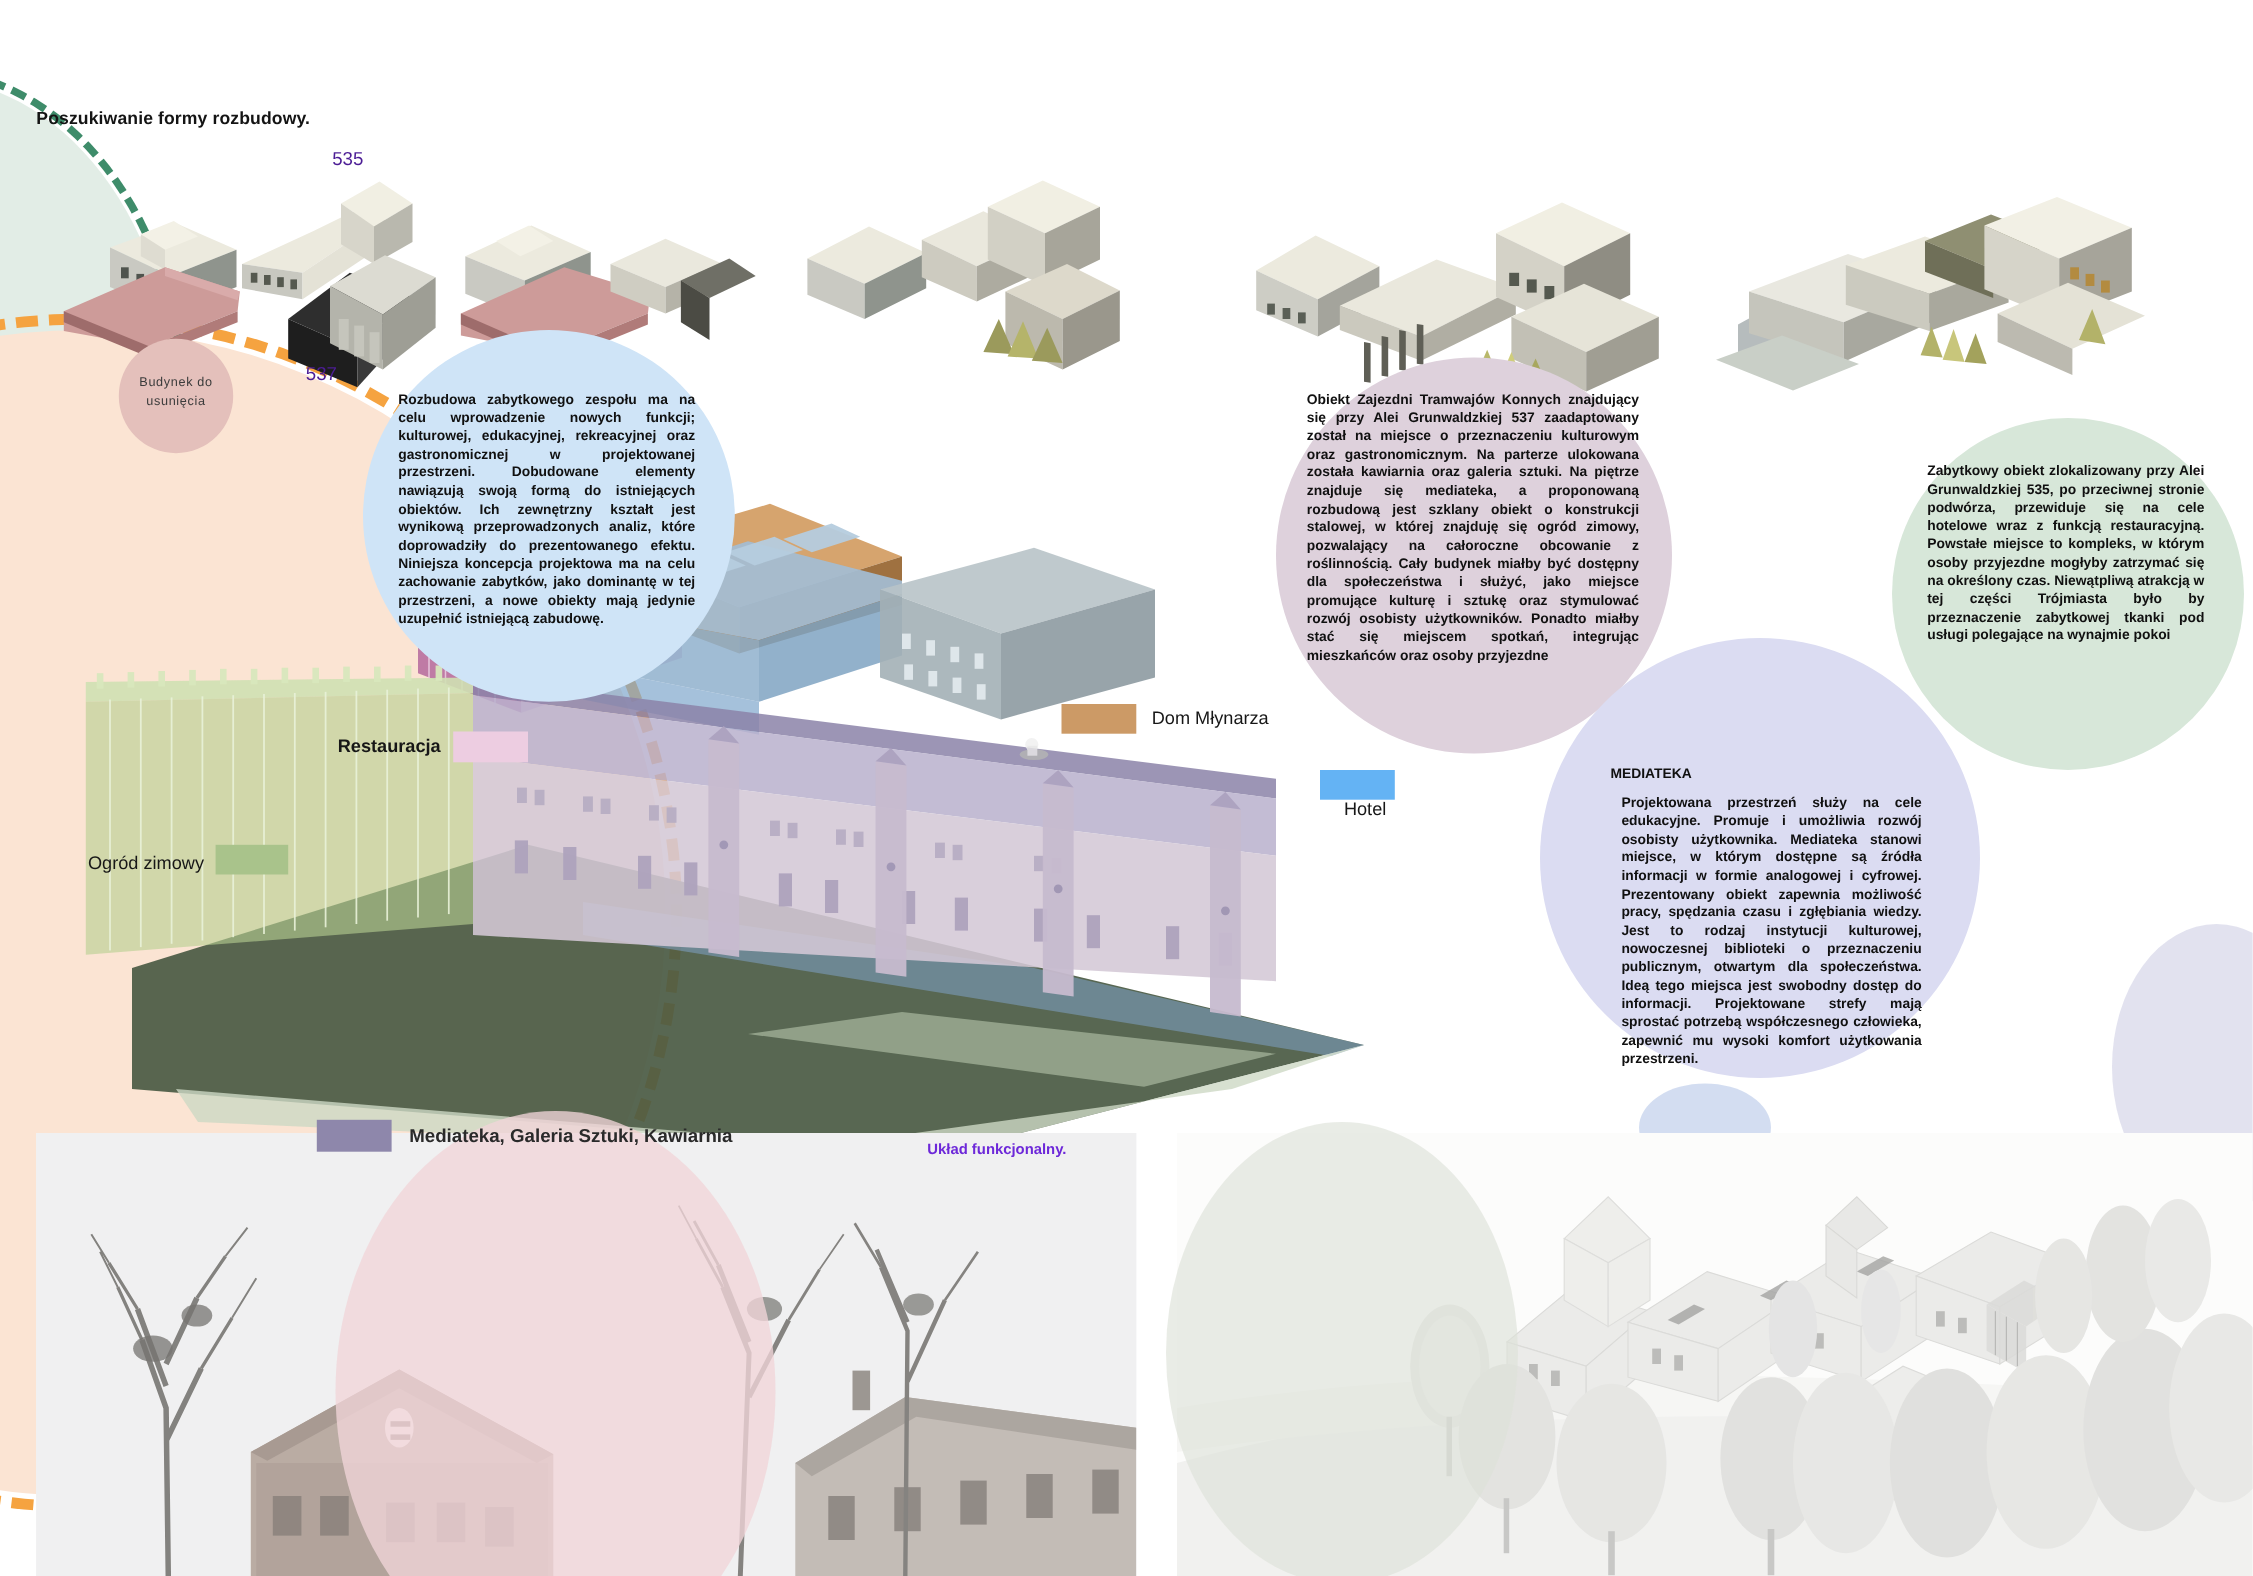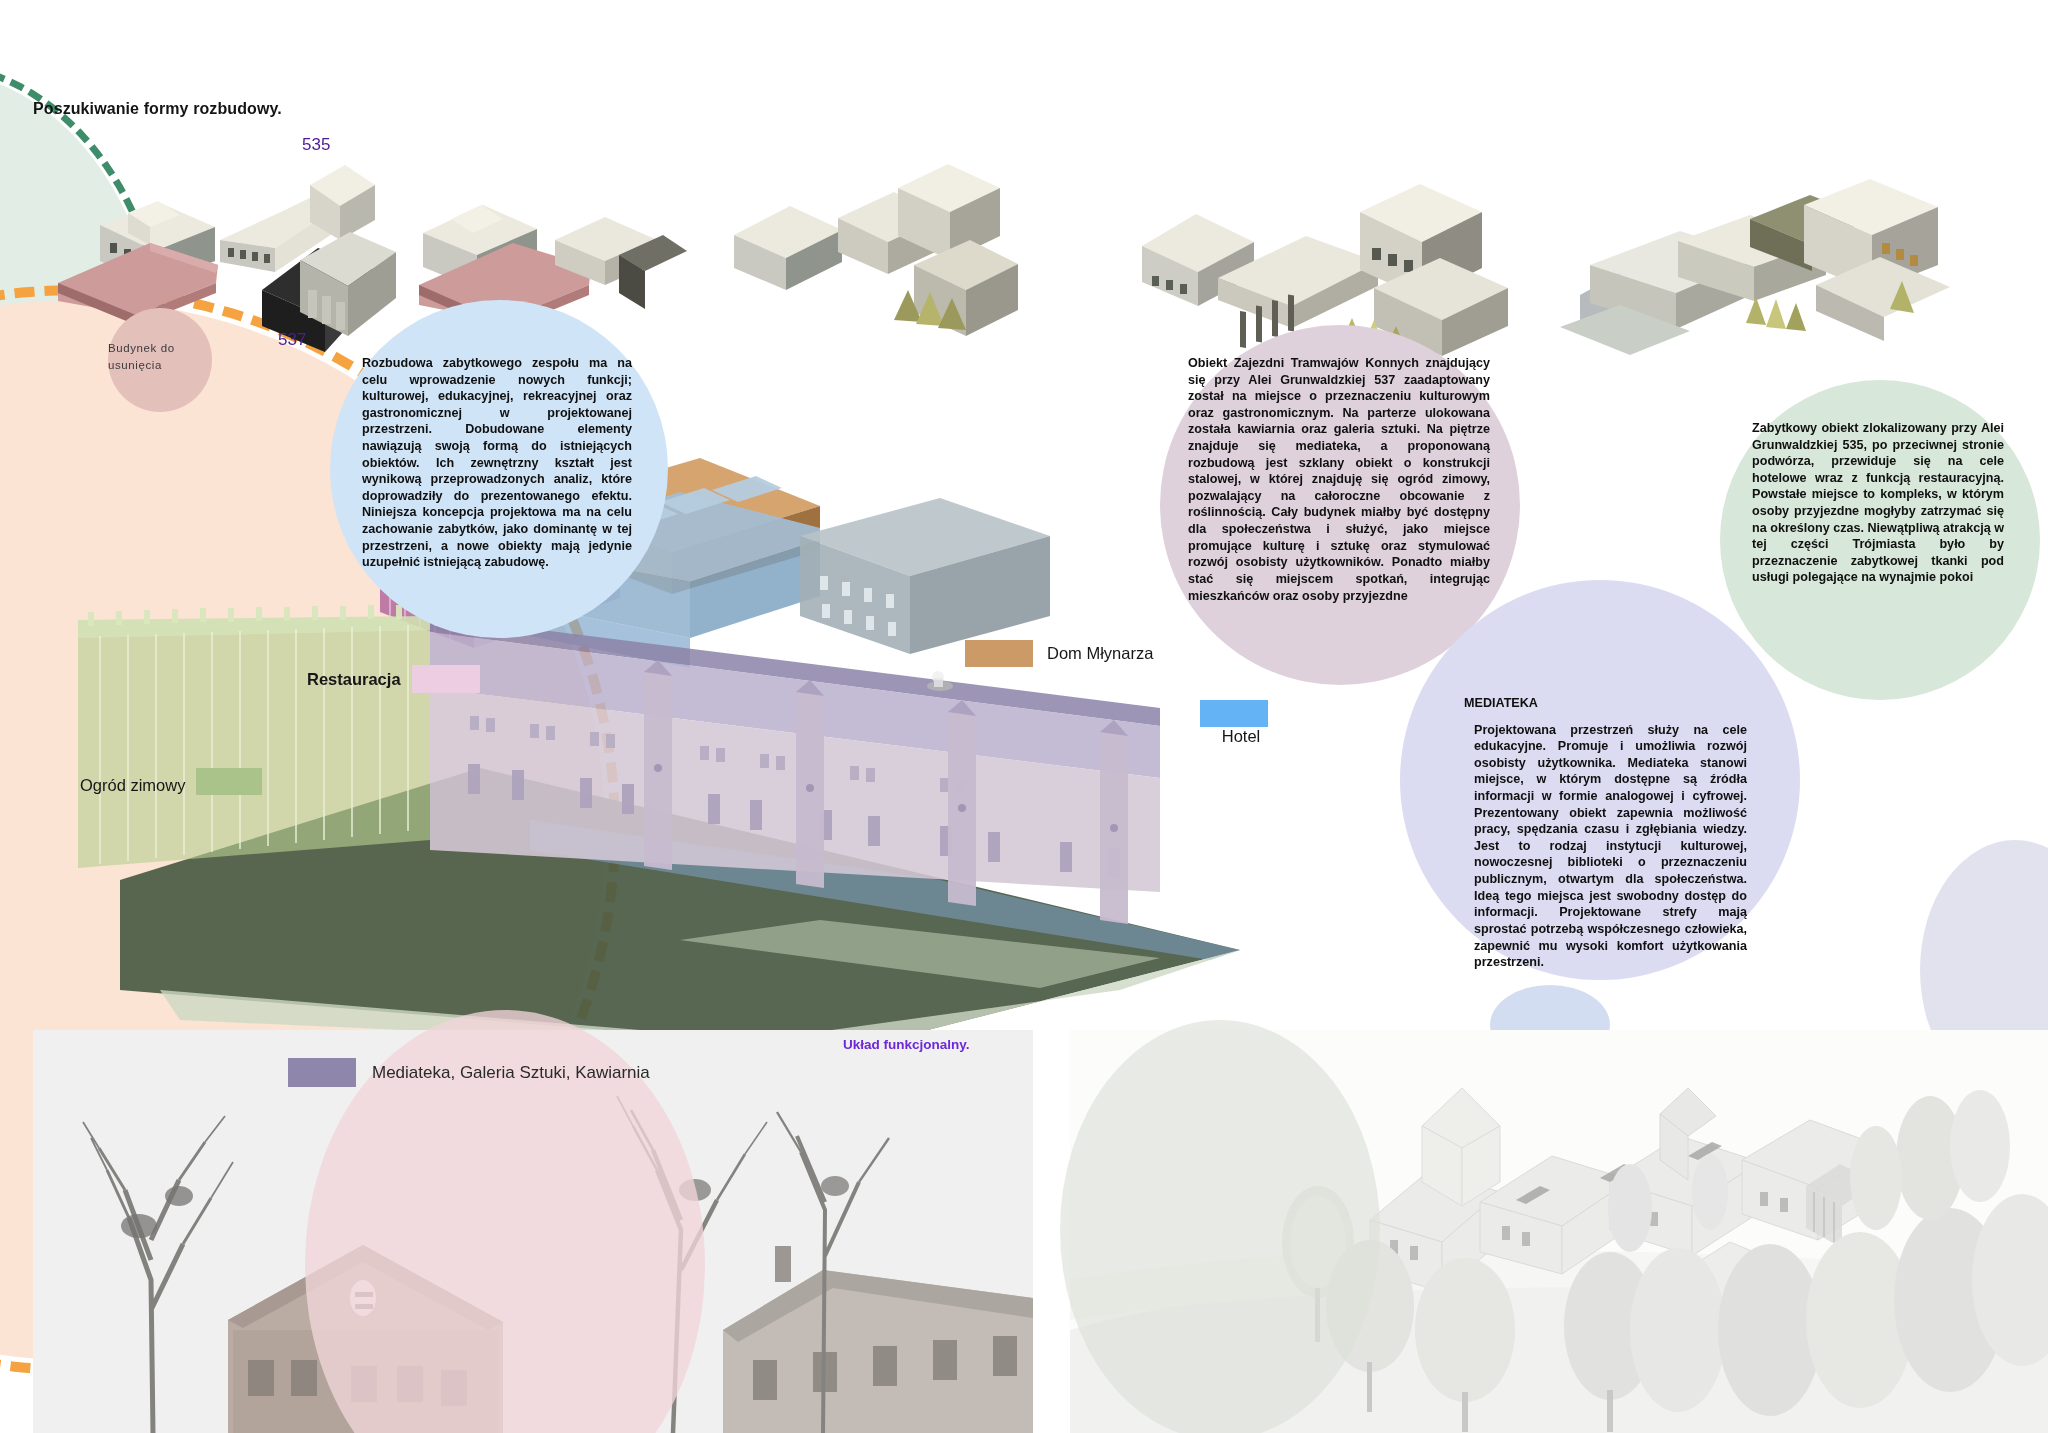--- a/index.html
+++ b/index.html
@@ -37,20 +37,21 @@
     border-radius:50%;
     background:rgba(203,222,209,.55);
   }
   .pink-small{
     left:108px;top:308px;width:104px;height:104px;
     border-radius:50%;
     background:#e4c0bb;
   }
   .pink-small-label{
     left:108px;top:340px;width:104px;
+    text-align:center;
     font-size:11.5px;letter-spacing:.6px;line-height:1.45;
     color:#3b3b3b;
   }
   .bubble{
     position:absolute;border-radius:50%;
   }
   .bubble-blue{
     left:330px;top:300px;width:338px;height:338px;
     background:#cfe4f7;
   }
@@ -132,21 +133,21 @@
     font-size:16.5px;color:#171717;white-space:nowrap;
   }
   .lg-restauracja{left:307px;top:665px;font-weight:bold;}
   .lg-restauracja .sw{width:68px;height:28px;margin-left:11px;}
   .lg-ogrod{left:80px;top:768px;align-items:flex-end;}
   .lg-ogrod .sw{width:66px;height:27px;margin-left:11px;}
   .lg-dom{left:965px;top:640px;}
   .lg-dom .sw{width:68px;height:27px;margin-right:14px;}
   .lg-hotel{left:1200px;top:700px;flex-direction:column;}
   .lg-hotel .sw{width:68px;height:27px;margin-right:14px;}
-  .lg-mediateka{left:288px;top:1058px;}
+  .lg-mediateka{left:288px;top:1018px;font-weight:bold;}
   .lg-mediateka .sw{width:68px;height:29px;margin-right:16px;}
   .lg-mediateka .legend-label{font-size:17px;color:#2a2a2a;}
 
   .caption-uklad{
     left:843px;top:1037px;
     font-size:13.5px;font-weight:600;color:#6d28d9;
   }
 
   
   .photo{

